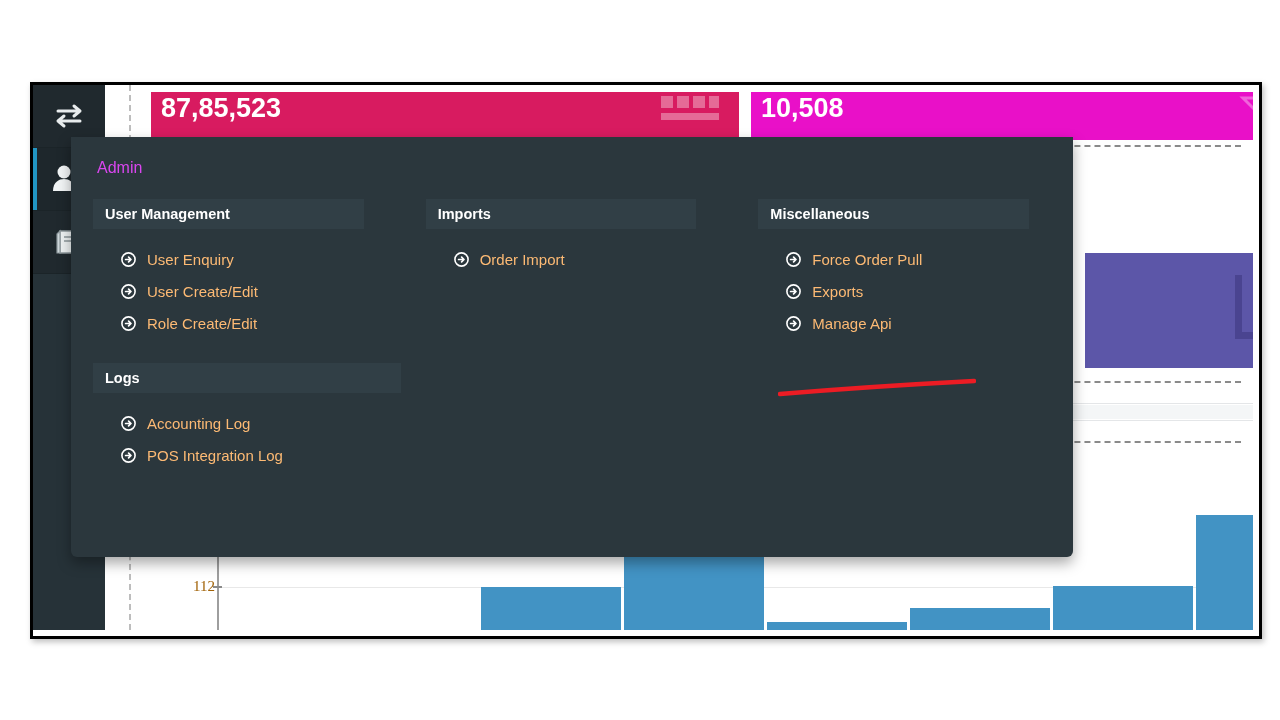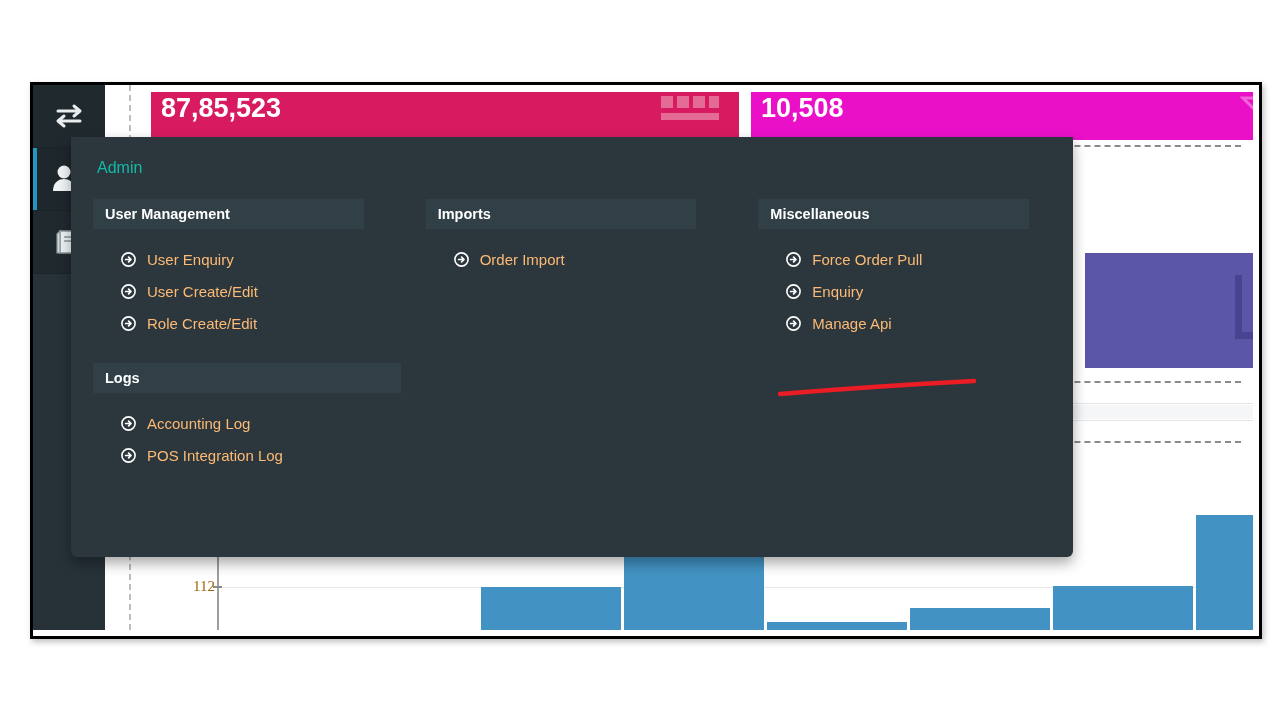--- a/index.html
+++ b/index.html
@@ -208,21 +208,21 @@
   }
 
   #menu-header {
     height: 62px;
     display: flex;
     align-items: center;
     padding-left: 26px;
     box-sizing: border-box;
   }
   #menu-header .title {
-    color: #14b8a6;
+    color: #d946ef;
     font-size: 16px;
   }
 
   #menu-body {
     position: relative;
     padding: 0 22px;
   }
 
   .menu-row { display: flex; gap: 40px; }
 
@@ -443,21 +443,21 @@
                   </span>
                   <span class="lbl">Force Order Pull</span>
                 </div>
                 <div class="menu-link">
                   <span class="arrow-ico">
                     <svg width="15" height="15" viewBox="0 0 15 15">
                         <circle cx="7.5" cy="7.5" r="6.6" fill="none" stroke="#ffffff" stroke-width="1.6"></circle>
                         <path d="M4.6 7.5 H9.6 M7.6 5.2 L10 7.5 L7.6 9.8" fill="none" stroke="#ffffff" stroke-width="1.7" stroke-linecap="round" stroke-linejoin="round"></path>
                       </svg>
                   </span>
-                  <span class="lbl">Enquiry</span>
+                  <span class="lbl">Exports</span>
                 </div>
                 <div class="menu-link">
                   <span class="arrow-ico">
                     <svg width="15" height="15" viewBox="0 0 15 15">
                         <circle cx="7.5" cy="7.5" r="6.6" fill="none" stroke="#ffffff" stroke-width="1.6"></circle>
                         <path d="M4.6 7.5 H9.6 M7.6 5.2 L10 7.5 L7.6 9.8" fill="none" stroke="#ffffff" stroke-width="1.7" stroke-linecap="round" stroke-linejoin="round"></path>
                       </svg>
                   </span>
                   <span class="lbl">Manage Api</span>
                 </div>

